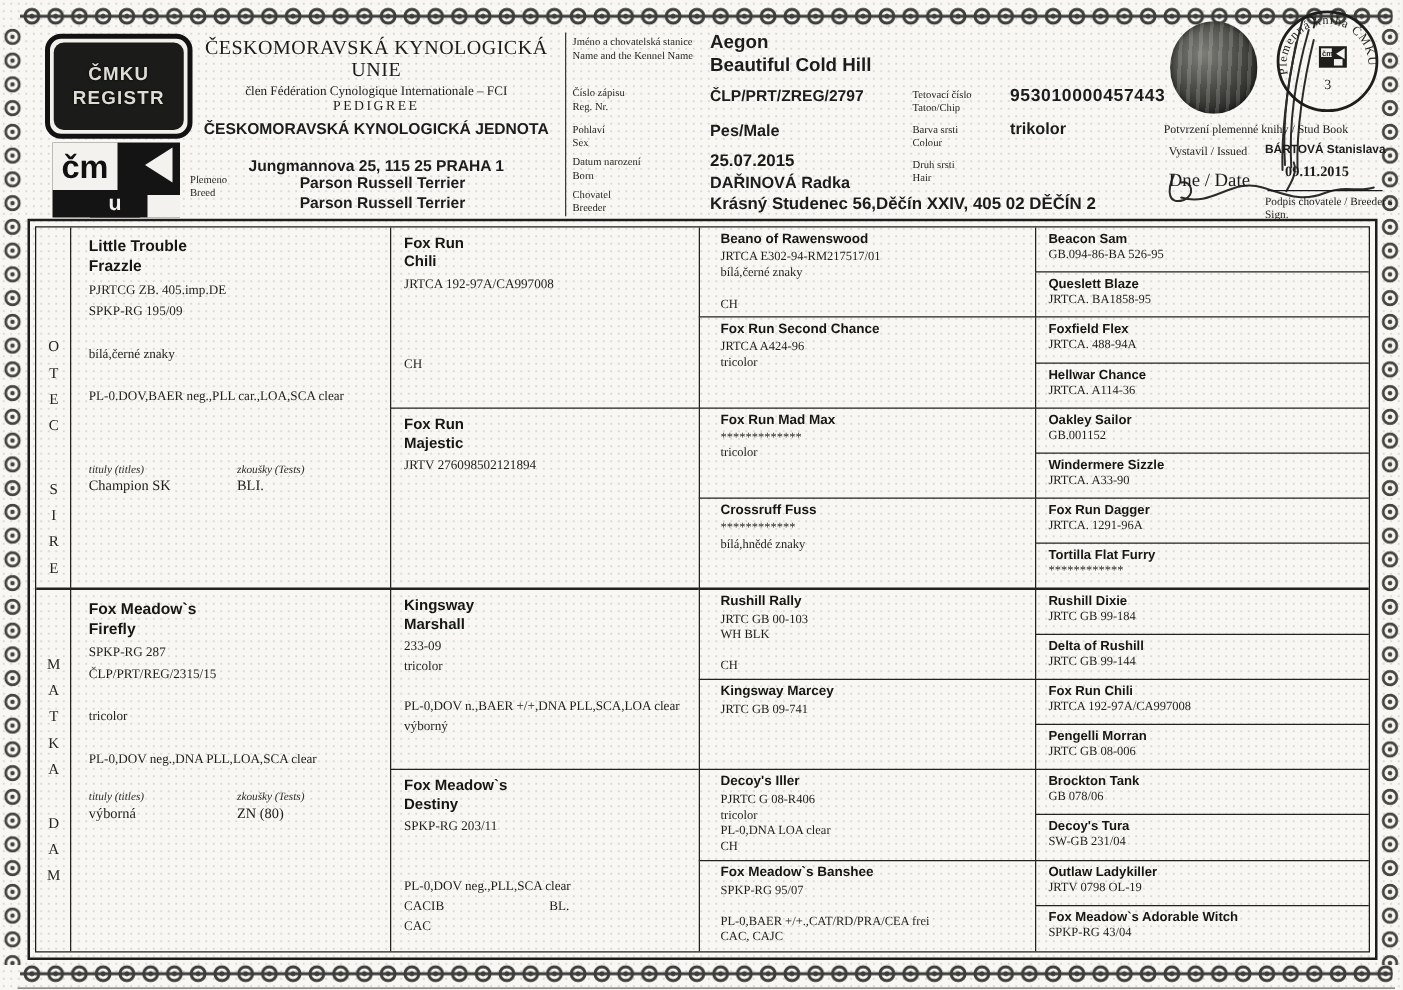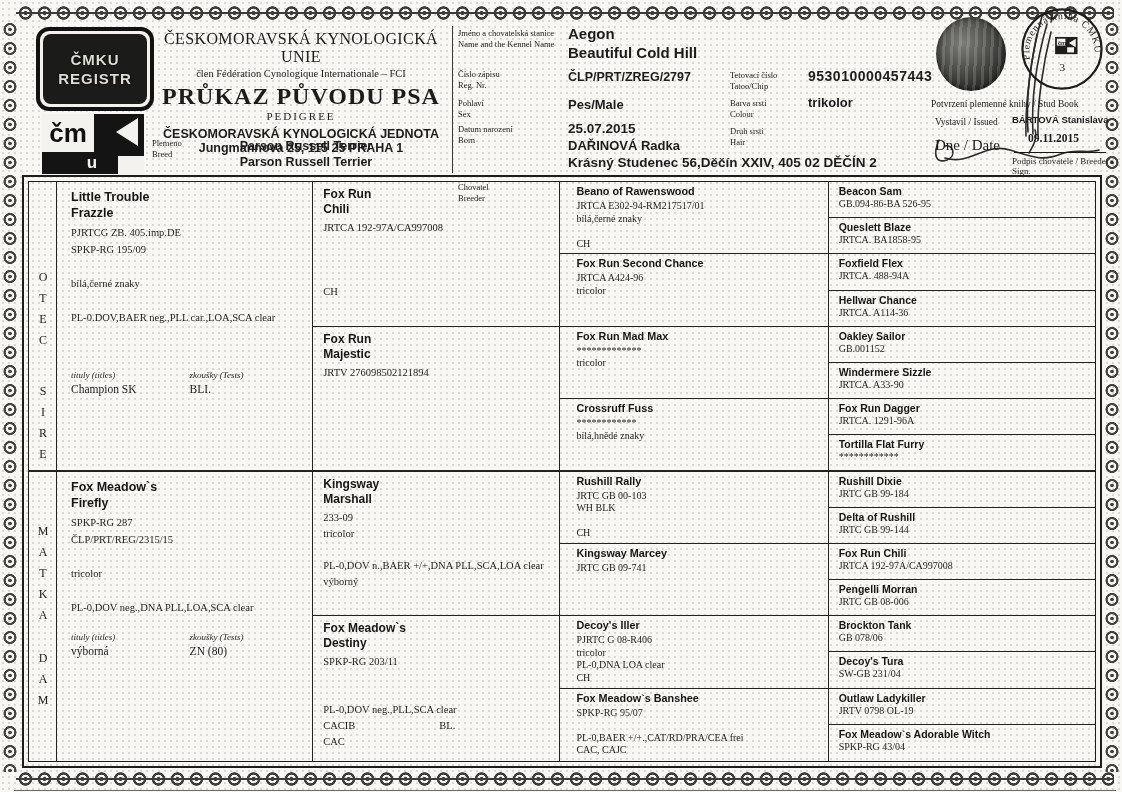--- a/index.html
+++ b/index.html
@@ -39,21 +39,21 @@
   .logo-cmu .ucell{position:absolute;left:30px;bottom:0;width:40px;height:22px;background:#141414;
     display:flex;align-items:center;justify-content:center;color:#f3f2ee;font-weight:bold;font-size:17px;}
   .logo-cmu .corner{position:absolute;right:0;bottom:0;width:26px;height:18px;background:#f3f2ee;}
 
   .org-block{position:absolute;left:148px;top:30px;width:306px;text-align:center;}
   .org-name{font-family:"Liberation Serif",serif;font-size:16px;letter-spacing:0.4px;}
   .org-member{font-family:"Liberation Serif",serif;font-size:10.5px;margin-top:2px;}
   .doc-title{font-family:"Liberation Serif",serif;font-weight:bold;font-size:24px;letter-spacing:1px;margin-top:4px;}
   .doc-sub{font-family:"Liberation Serif",serif;font-size:11px;letter-spacing:2px;margin-top:0px;}
   .org2{font-weight:bold;font-size:12.5px;margin-top:5px;}
-  .org2-addr{font-weight:bold;font-size:12.5px;margin-top:0;}
+  .org2-addr{font-weight:bold;font-size:12.5px;margin-top:16px;}
   .breed-row{position:absolute;left:152px;top:138px;display:flex;}
   .sml{font-family:"Liberation Serif",serif;font-size:8.5px;line-height:11px;white-space:pre-line;color:#24241f;}
   .breed-vals{margin-left:58px;font-weight:bold;font-size:12.5px;line-height:16px;white-space:pre-line;}
 
   .hline-v{position:absolute;left:452px;top:26px;height:147px;border-left:1px solid #3a3a36;}
 
   .lab{position:absolute;}
   .val-b{position:absolute;font-weight:bold;}
   .dog-name{font-size:15px;line-height:19px;white-space:pre-line;}
   .nowrap{white-space:nowrap;}
@@ -118,21 +118,20 @@
   <div class="logo-cmu">
     <div class="wcell">čm</div>
     <div class="tri"></div>
     <div class="corner"></div>
     <div class="ucell">u</div>
   </div>
 
   <div class="org-block">
     <div class="org-name">ČESKOMORAVSKÁ KYNOLOGICKÁ UNIE</div>
     <div class="org-member">člen Fédération Cynologique Internationale – FCI</div>
-    <div class="doc-title">PRŮKAZ PŮVODU PSA</div>
     <div class="doc-sub">PEDIGREE</div>
     <div class="org2">ČESKOMORAVSKÁ KYNOLOGICKÁ JEDNOTA</div>
     <div class="org2-addr">Jungmannova 25, 115 25 PRAHA 1</div>
   </div>
   <div class="breed-row">
     <div class="sml">Plemeno
 Breed</div>
     <div class="breed-vals">Parson Russell Terrier
 Parson Russell Terrier</div>
   </div>
@@ -149,21 +148,21 @@
   <div class="val-b" style="left:568px;top:70px;font-size:12.5px;">ČLP/PRT/ZREG/2797</div>
 
   <div class="lab sml" style="left:458px;top:98px;">Pohlaví
 Sex</div>
   <div class="val-b" style="left:568px;top:97px;font-size:13px;">Pes/Male</div>
 
   <div class="lab sml" style="left:458px;top:124px;">Datum narození
 Born</div>
   <div class="val-b" style="left:568px;top:121px;font-size:13.5px;">25.07.2015</div>
 
-  <div class="lab sml" style="left:458px;top:150px;margin-top:32px;">Chovatel
+  <div class="lab sml" style="left:458px;top:150px;">Chovatel
 Breeder</div>
   <div class="val-b nowrap" style="left:568px;top:138px;font-size:13px;">DAŘINOVÁ Radka</div>
   <div class="val-b nowrap" style="left:568px;top:155px;font-size:13.5px;">Krásný Studenec 56,Děčín XXIV, 405 02 DĚČÍN 2</div>
 
   <div class="lab sml" style="left:730px;top:70px;">Tetovací číslo
 Tatoo/Chip</div>
   <div class="val-b" style="left:808px;top:68px;font-size:14px;letter-spacing:0.5px;">953010000457443</div>
 
   <div class="lab sml" style="left:730px;top:98px;">Barva srsti
 Colour</div>

